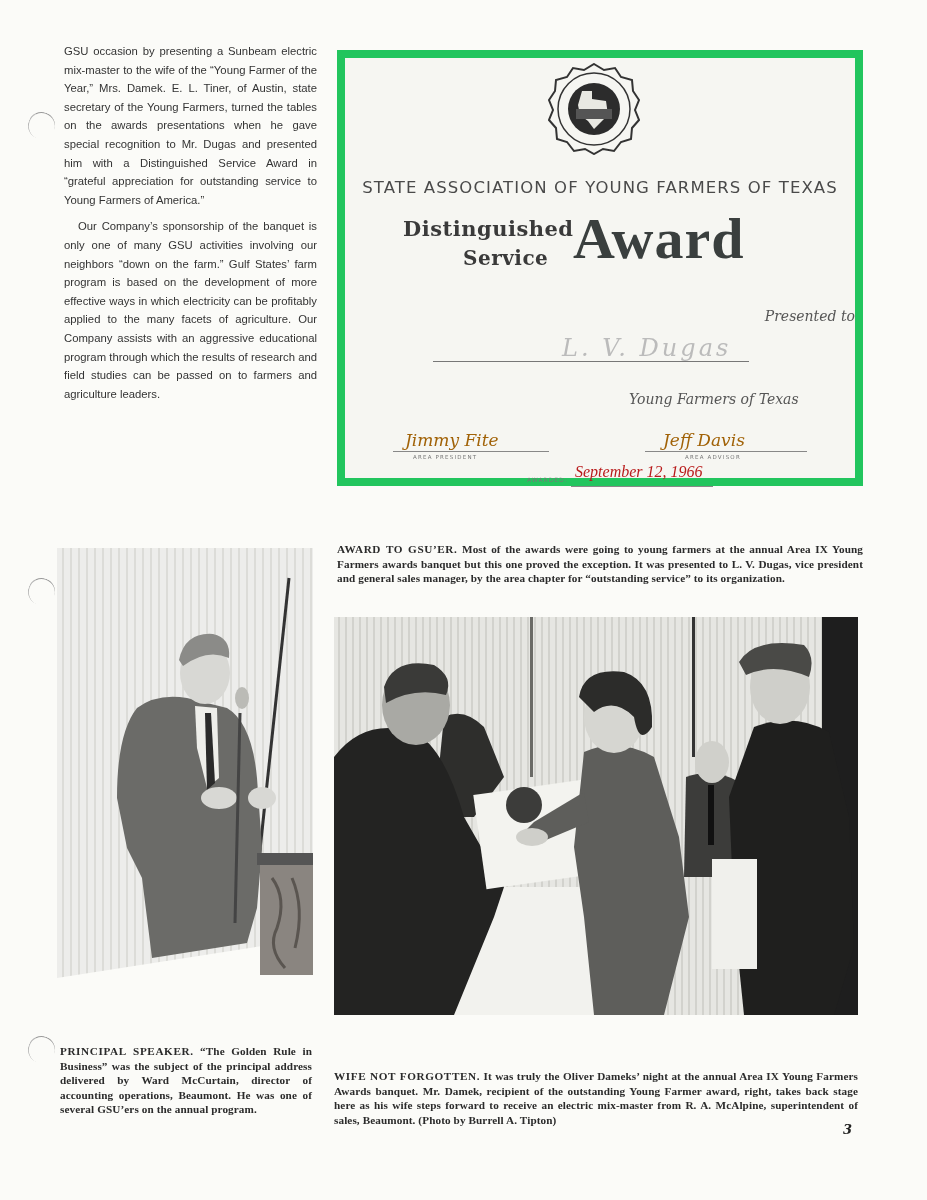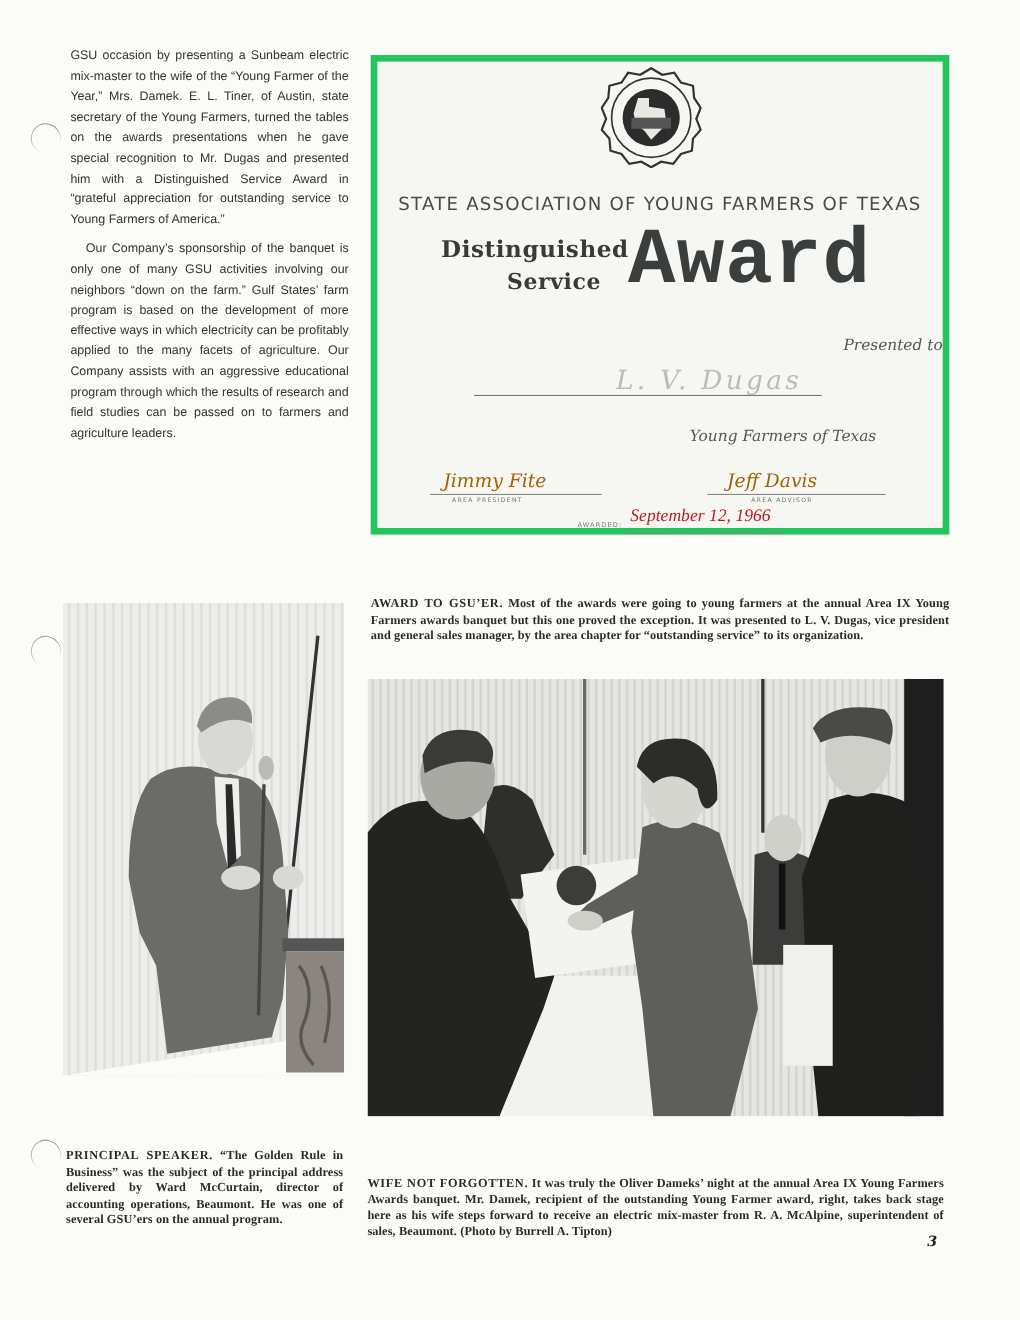--- a/index.html
+++ b/index.html
@@ -14,30 +14,30 @@
   .body-col { position:absolute; left:64px; width:253px; font-size:11.3px; line-height:18.6px;
     text-align:justify; color:#333; font-family:Liberation Sans, sans-serif; }
   .body-col p { margin:0; }
   .body-col p + p { text-indent:14px; margin-top:8px; }
   .caption { position:absolute; font-family:Liberation Serif, serif; font-weight:bold;
     font-size:11.2px; line-height:14.6px; color:#2b2b2b; text-align:justify; letter-spacing:0.1px;margin-top:44px; }
   .caption .lead { letter-spacing:0.6px; }
 
   
   .cert { position:absolute; left:337px; top:50px; width:526px; height:436px;
-    border:6px solid #22c55e; background:#f6f6f2; box-sizing:border-box; }
+    border:8px solid #22c55e; background:#f6f6f2; box-sizing:border-box; }
   .seal { position:absolute; left:203px; top:5px; width:92px; height:92px; }
   .cert-assoc { position:absolute; left:0; right:0; top:120px; text-align:center;
     font-family:"DejaVu Sans", sans-serif; font-size:16.5px; letter-spacing:1.1px; color:#4a4a4a; }
   .cert-dist { position:absolute; left:58px; top:158px; font-family:"DejaVu Serif", serif;
     font-weight:bold; font-size:21px; color:#3a3a3a; letter-spacing:0.5px; }
   .cert-serv { position:absolute; left:118px; top:188px; font-family:"DejaVu Serif", serif;
     font-weight:bold; font-size:20px; color:#3a3a3a; letter-spacing:0.5px; }
-  .cert-award { position:absolute; left:228px; top:150px; font-family:Liberation Mono, monospace;
-    font-weight:bold; font-size:72px; color:#3a3f3e; letter-spacing:1px; line-height:62px; }
+  .cert-award { position:absolute; left:228px; top:150px; font-family:Liberation Serif, serif;
+    font-weight:bold; font-size:58px; color:#3a3f3e; letter-spacing:1px; line-height:62px; }
   .cert-presented { position:absolute; left:0; right:0; top:250px; text-align:right;
     font-family:"DejaVu Serif", serif; font-style:italic; font-size:14px; color:#555; }
   .name-line { position:absolute; left:88px; width:316px; top:303px; border-top:1px solid #777; }
   .cert-name { position:absolute; left:170px; top:276px; font-family:"DejaVu Serif", serif;
     font-style:italic; font-size:24px; color:#bbb; letter-spacing:3px;margin-left:47px; }
   .cert-appr { position:absolute; left:60px; top:317px; font-family:"DejaVu Serif", serif;
     font-style:italic; font-size:12.5px; color:#555; }
   .cert-yf { position:absolute; left:284px; top:333px; font-family:"DejaVu Serif", serif;
     font-style:italic; font-size:14px; color:#555; }
   .sig { position:absolute; font-family:"DejaVu Serif", serif; font-style:italic; color:#a16207; font-size:17px; }

